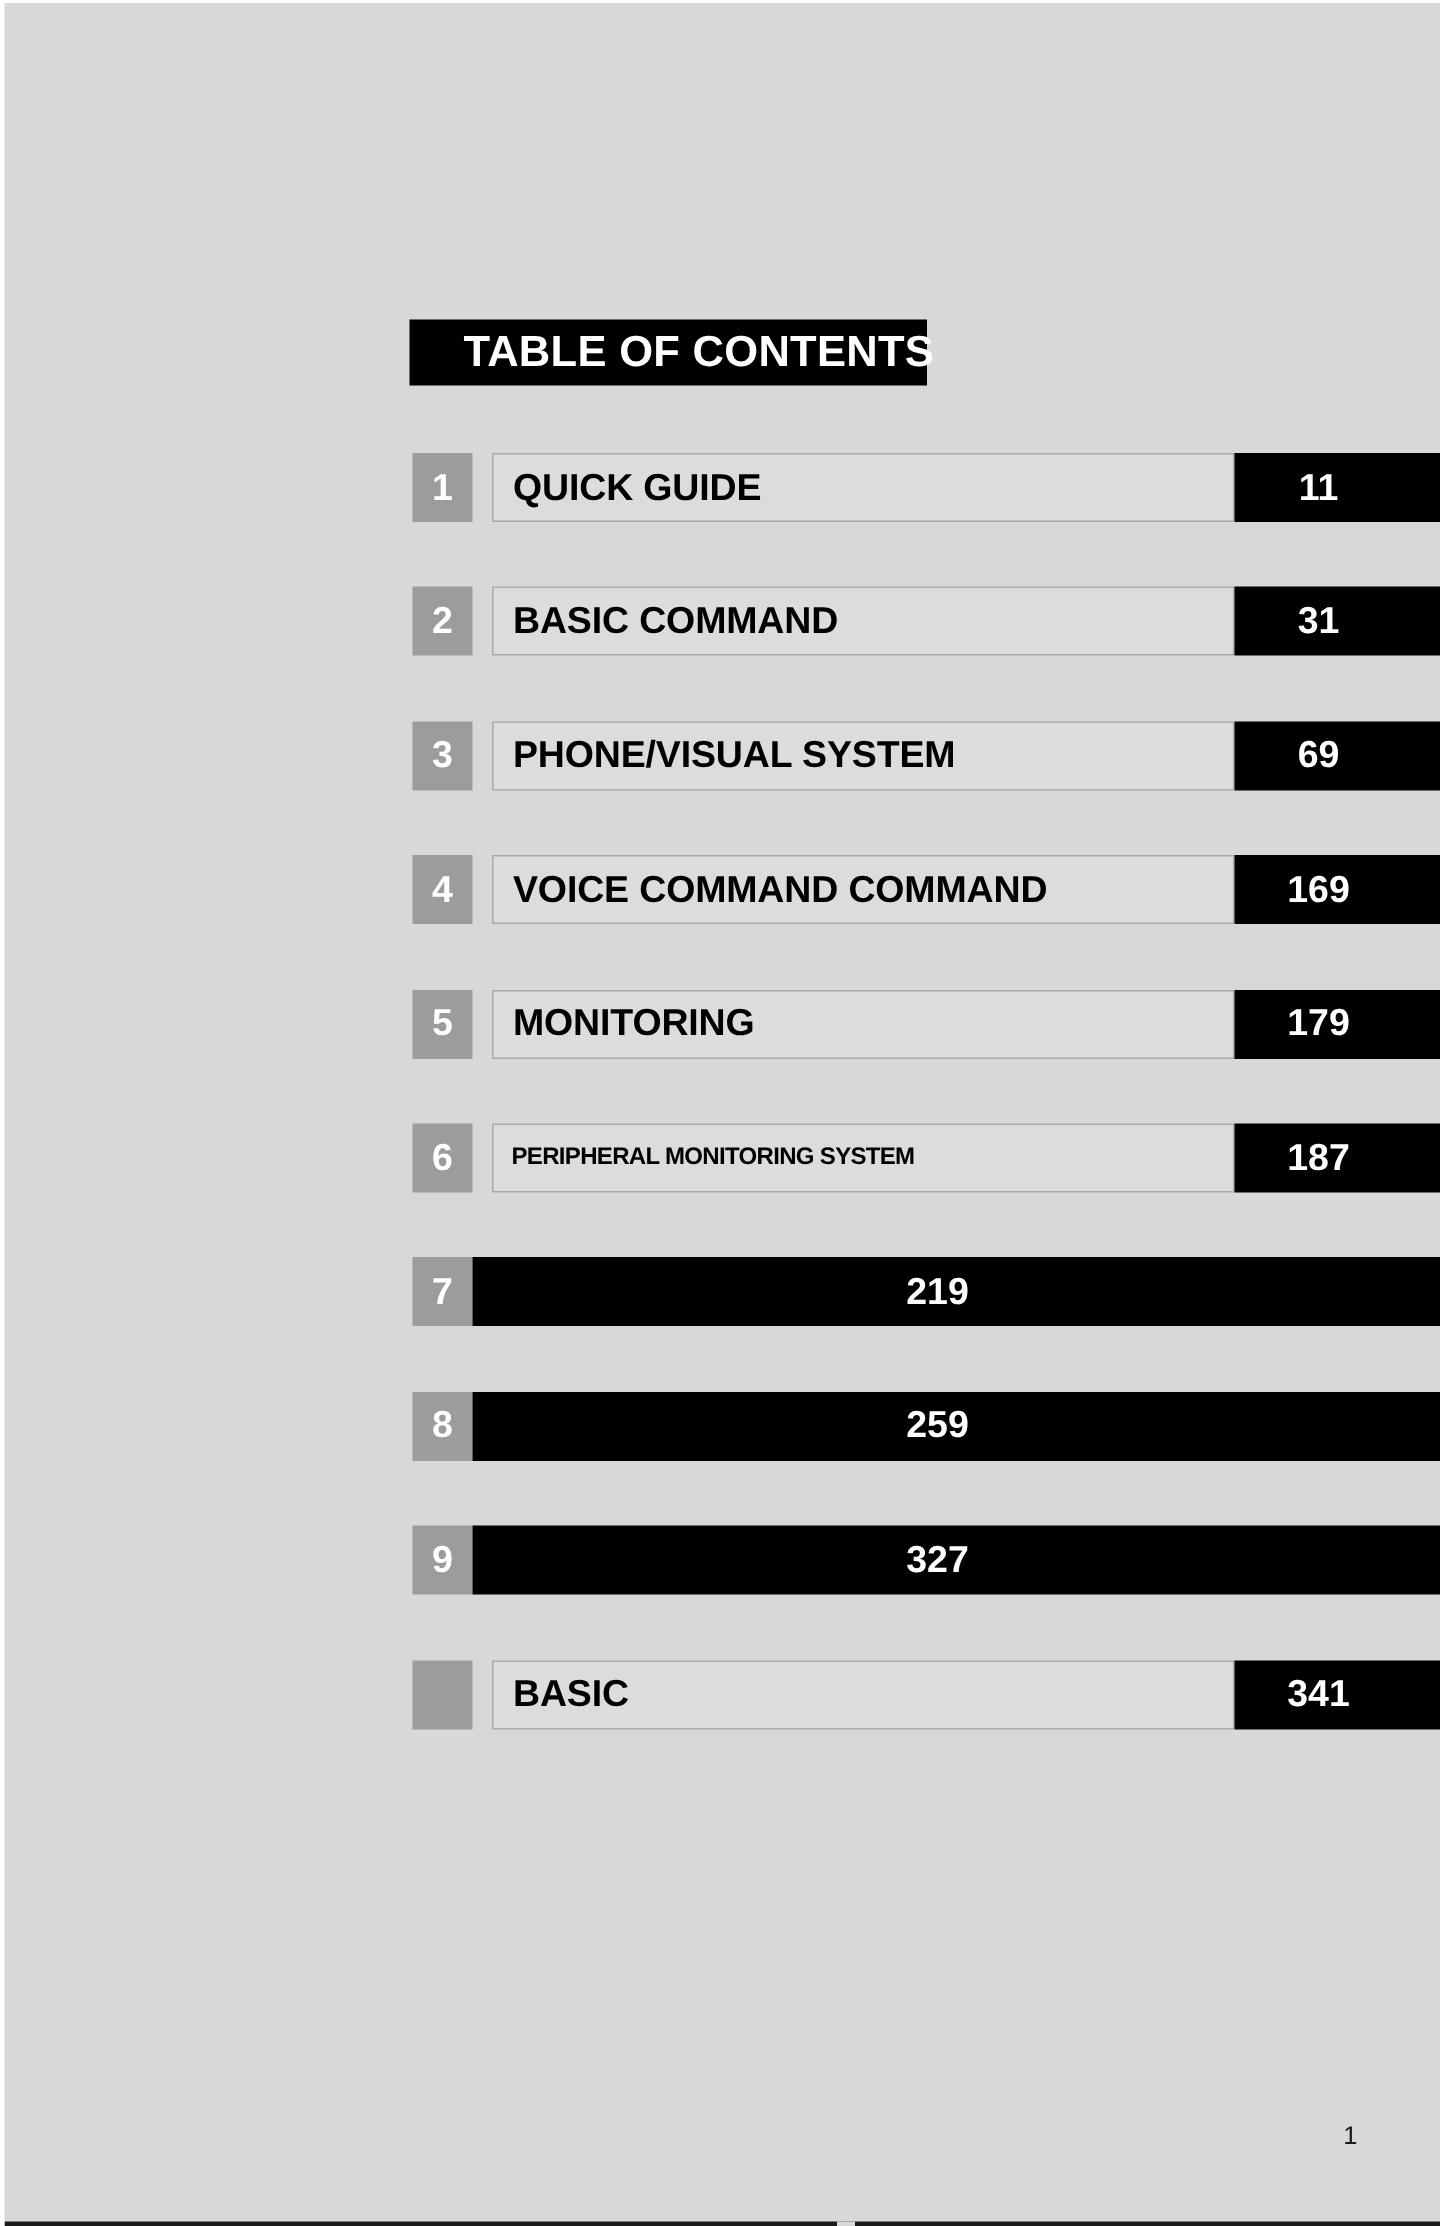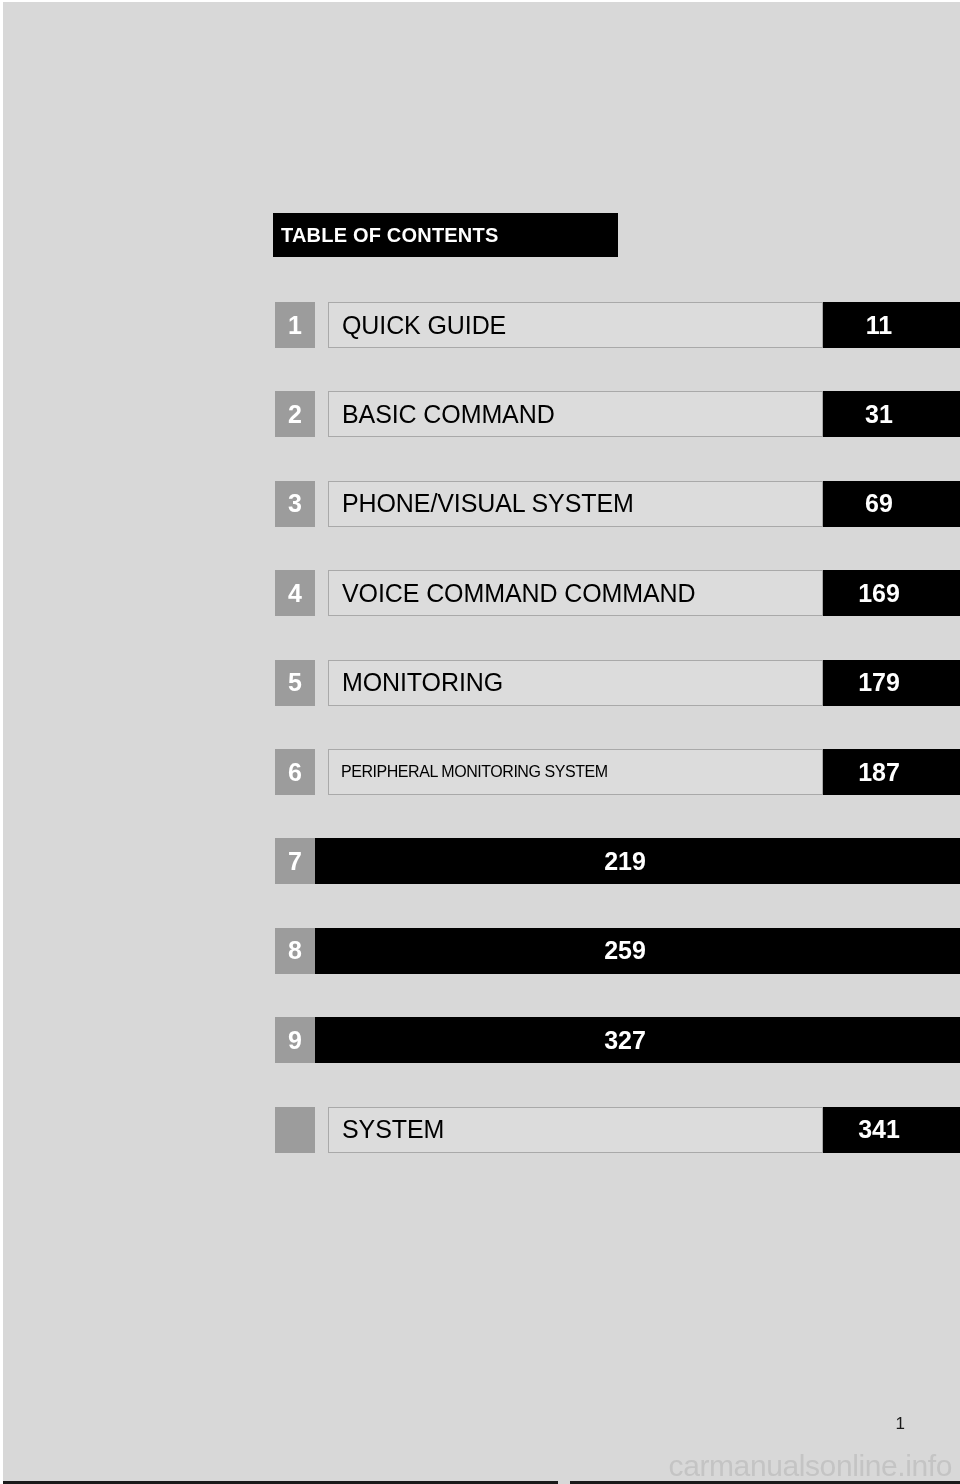--- a/index.html
+++ b/index.html
@@ -30,23 +30,23 @@
   .toc-header {
     position: absolute;
     left: 270px;
     top: 211px;
     width: 345px;
     height: 44px;
     background: #000000;
     color: #ffffff;
     display: flex;
     align-items: center;
-    padding-left: 8px;
-    box-sizing: border-box;
-    font-size: 20px;
+    padding-left: 36px;
+    box-sizing: border-box;
+    font-size: 29px;
     font-weight: bold;
     letter-spacing: 0.2px;
     white-space: nowrap;
   }
 
   
   .toc-list {
     position: absolute;
     left: 0;
     top: 0;
@@ -79,21 +79,21 @@
     flex: 0 0 495px;
     margin-left: 13px;
     background: #dcdcdc;
     border: 1px solid #a9a9a9;
     box-sizing: border-box;
     display: flex;
     align-items: center;
     padding-left: 13px;
     color: #000000;
     font-size: 25px;
-    font-weight: normal;
+    font-weight: bold;
     white-space: nowrap;
     letter-spacing: -0.1px;
   }
 
   .page-box {
     flex: 1 1 auto;
     background: #000000;
     color: #ffffff;
     display: flex;
     align-items: center;
@@ -194,25 +194,24 @@
       <div class="toc-row" style="top: 925.8px;">
         <div class="num-box">8</div>
         <div class="page-box">259</div>
       </div>
       <div class="toc-row" style="top: 1015.2px;">
         <div class="num-box">9</div>
         <div class="page-box">327</div>
       </div>
       <div class="toc-row" style="top: 1104.6px;">
         <div class="num-box"></div>
-        <div class="title-box">SYSTEM</div>
+        <div class="title-box">BASIC</div>
         <div class="page-box">341</div>
       </div>
     </div>
 
   <div class="folio">1</div>
 
-  <div class="watermark">carmanualsonline.info</div>
 
   <div class="bottom-rule"></div>
   <div class="bottom-rule-gap"></div>
 
 </div>
 
 </body></html>

